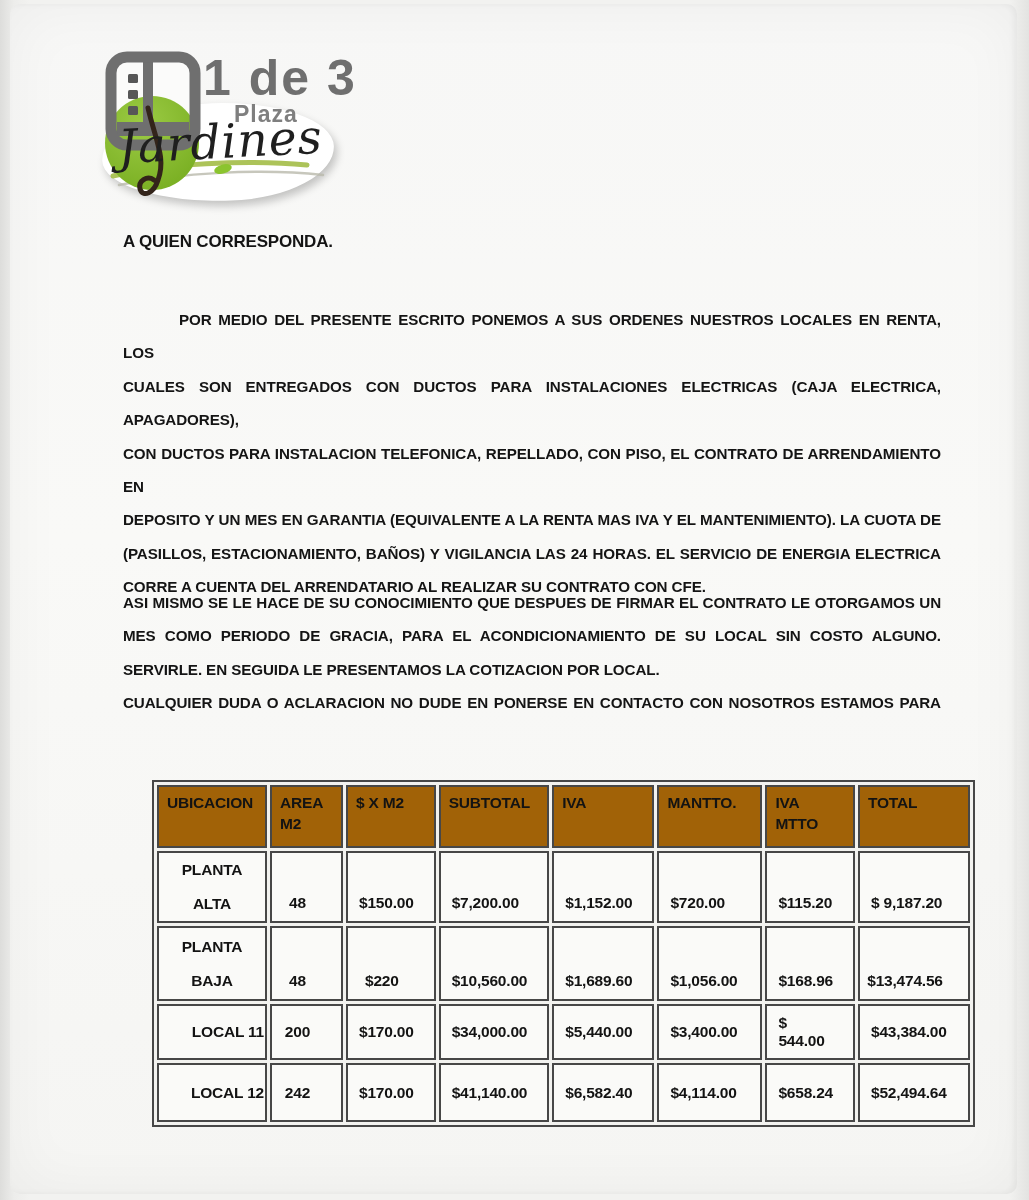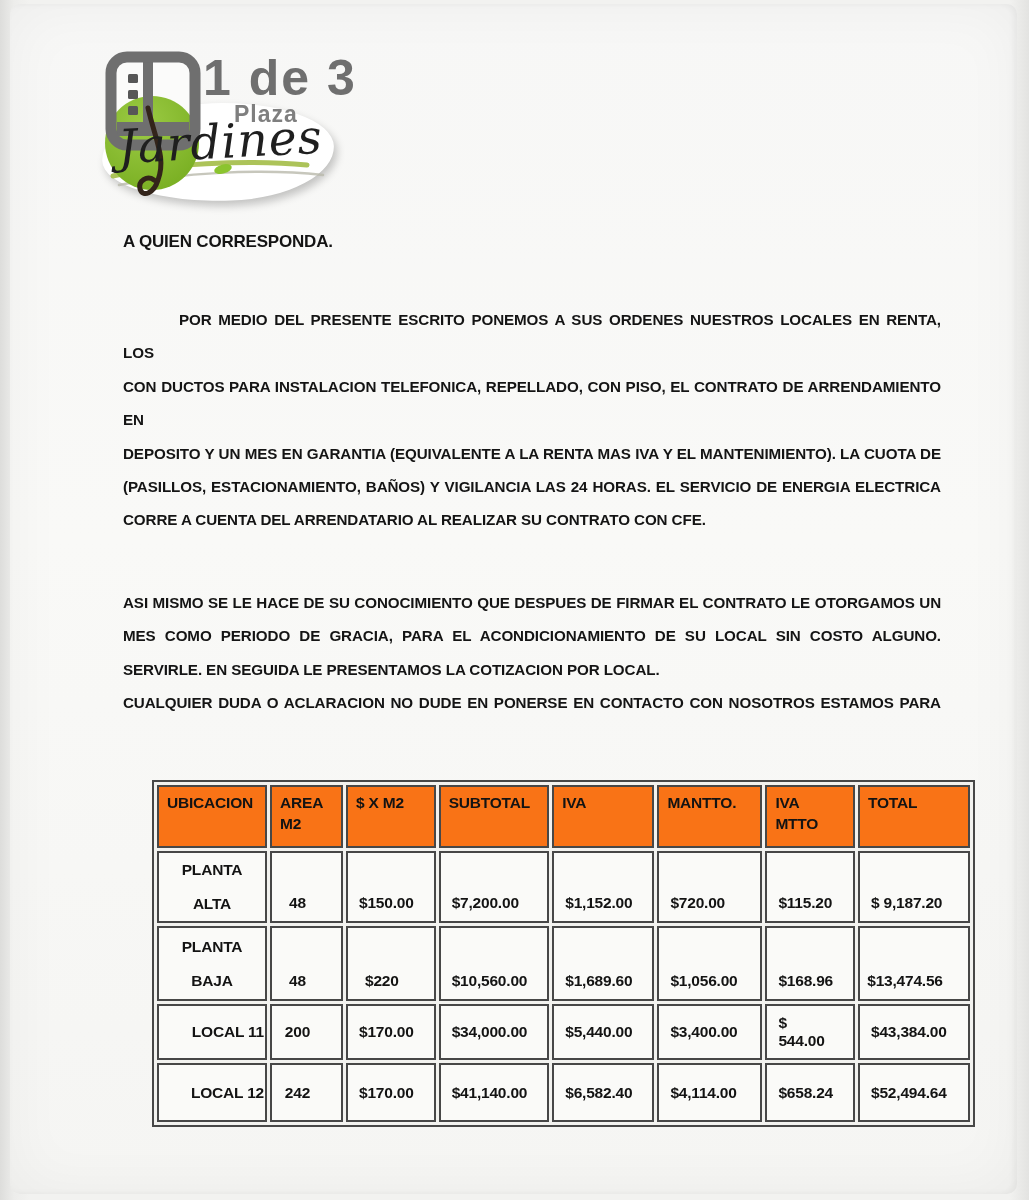--- a/index.html
+++ b/index.html
@@ -70,21 +70,21 @@
     border-collapse:separate;border-spacing:3px;
     border:2px solid #474747;
     background:#f2f2ef;
   }
   table.quote th,table.quote td{
     border:2px solid #474747;
     font-size:15.5px;font-weight:bold;color:#131313;
     letter-spacing:-0.2px;
   }
   table.quote th{
-    background:#f97316;
+    background:#a16207;
     text-align:left;vertical-align:top;
     padding:5px 4px 4px 8px;height:50px;line-height:21px;
   }
   table.quote td{background:#fafaf8;}
   td.lab{text-align:center;vertical-align:middle;margin-left:28px;}
   tr.two td.lab .l2{margin-top:16px;}
   tr.two td.val{vertical-align:bottom;padding-bottom:9px;}
   tr.one td.lab{text-align:right;padding-left:15px;}
   tr.one td.val{vertical-align:middle;margin-top:48px;}
   td.val{text-align:left;padding-left:11px;padding-right:20px;}
@@ -129,20 +129,21 @@
   </svg>
 
   <div class="counter">1 de 3</div>
   <div class="plaza">Plaza</div>
   <div class="jardines">Jardines</div>
 
   <div class="salutation">A QUIEN CORRESPONDA.</div>
 
   <div class="para p1">
     <div class="jline indent">POR MEDIO DEL PRESENTE ESCRITO PONEMOS A SUS ORDENES NUESTROS LOCALES EN RENTA, LOS</div>
+    <div class="jline">CUALES SON ENTREGADOS CON DUCTOS PARA INSTALACIONES ELECTRICAS (CAJA ELECTRICA, APAGADORES),</div>
     <div class="jline">CON DUCTOS PARA INSTALACION TELEFONICA, REPELLADO, CON PISO, EL CONTRATO DE ARRENDAMIENTO EN</div>
     <div class="jline">DEPOSITO Y UN MES EN GARANTIA (EQUIVALENTE A LA RENTA MAS IVA Y EL MANTENIMIENTO). LA CUOTA DE</div>
     <div class="jline">(PASILLOS, ESTACIONAMIENTO, BAÑOS) Y VIGILANCIA LAS 24 HORAS. EL SERVICIO DE ENERGIA ELECTRICA</div>
     <div class="jline last">CORRE A CUENTA DEL ARRENDATARIO AL REALIZAR SU CONTRATO CON CFE.</div>
   </div>
 
   <div class="para p2">
     <div class="jline">ASI MISMO SE LE HACE DE SU CONOCIMIENTO QUE DESPUES DE FIRMAR EL CONTRATO LE OTORGAMOS UN</div>
     <div class="jline">MES COMO PERIODO DE GRACIA, PARA EL ACONDICIONAMIENTO DE SU LOCAL SIN COSTO ALGUNO.</div>
     <div class="jline last">SERVIRLE. EN SEGUIDA LE PRESENTAMOS LA COTIZACION POR LOCAL.</div>

